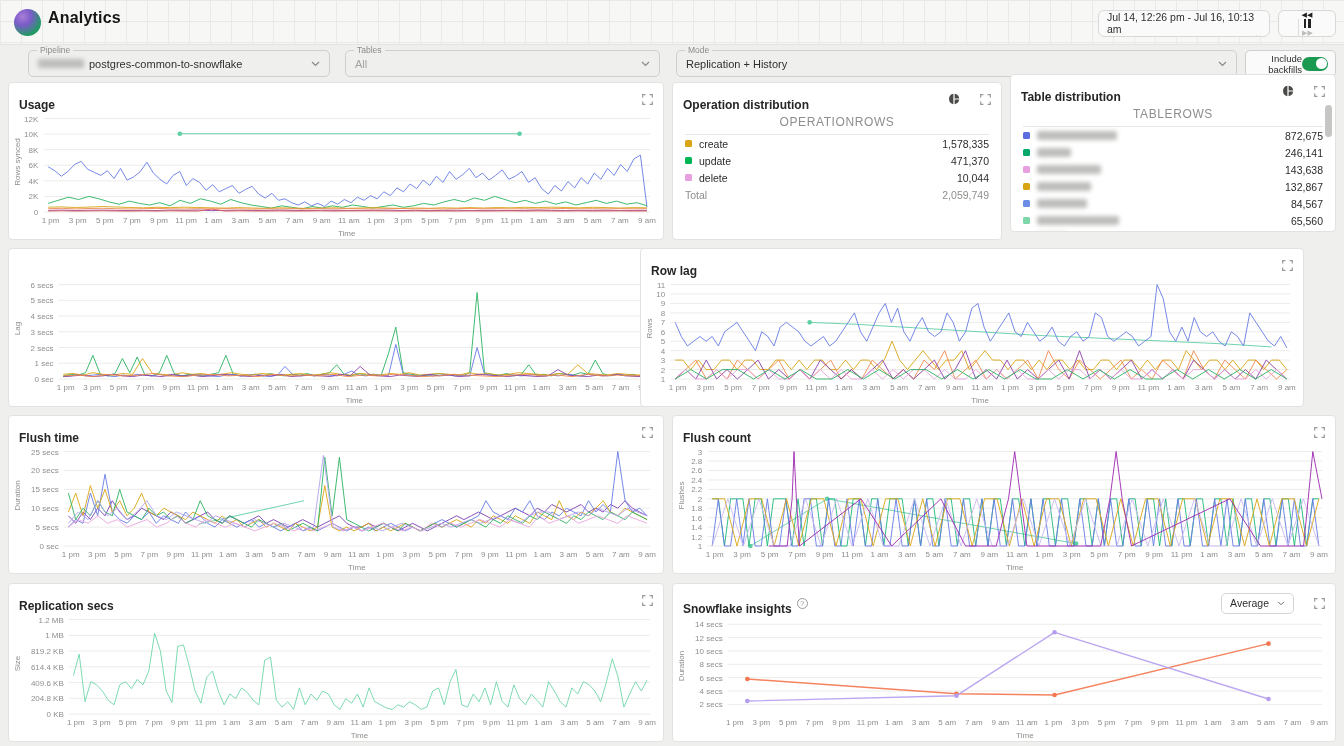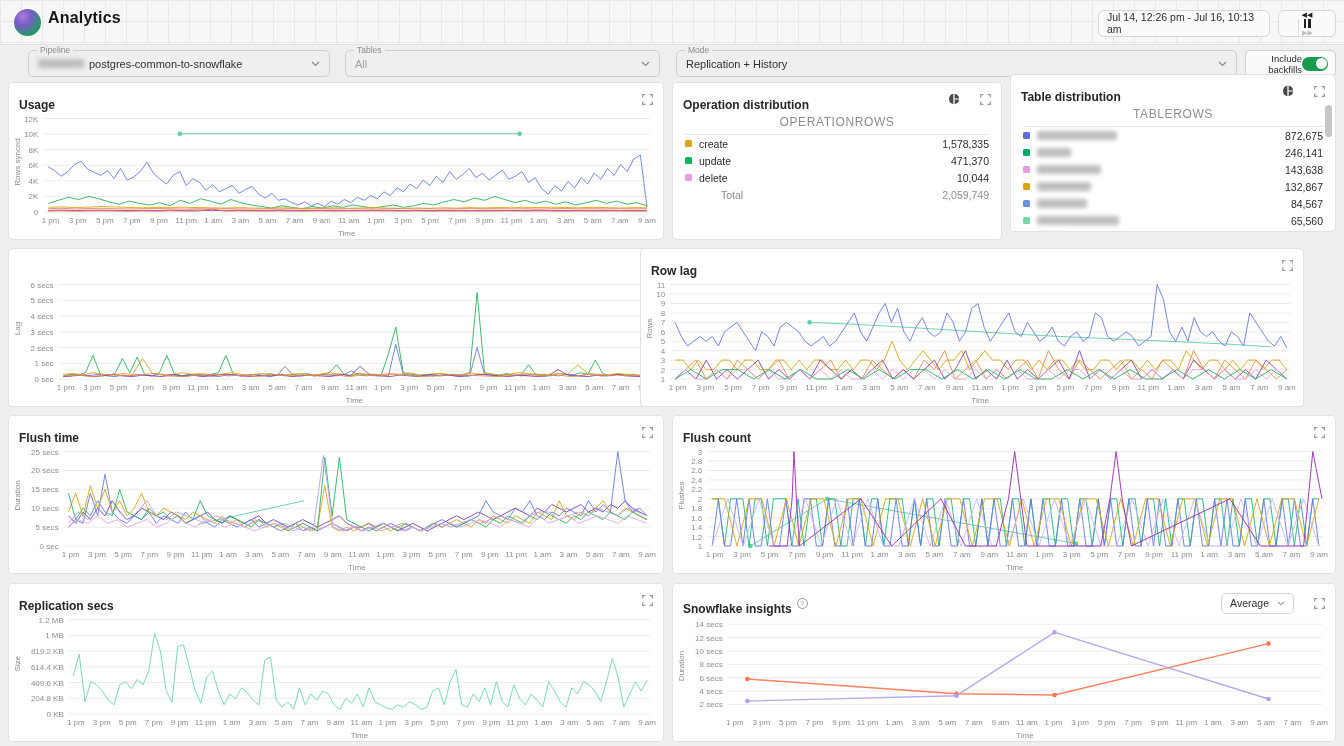--- a/index.html
+++ b/index.html
@@ -46,21 +46,21 @@
   .card-chart { position:absolute; left:3px; right:5px; top:23px; bottom:1px; }
   .tick { font-family:"Liberation Sans", sans-serif; }
 
   
   .dist-table { position:absolute; left:12px; right:12px; top:28px; bottom:0; overflow:hidden; }
   .dist-thead { display:flex; justify-content:center; font-size:12px; letter-spacing:0.6px; color:#8e8e8c;
     padding:4px 0 5px 0; border-bottom:1px solid #e6e6e4; }
   .dist-row { display:flex; align-items:center; height:17px; font-size:10.5px; color:#2c2c2c; }
   .dist-row .sq { width:7px; height:7px; border-radius:1.5px; margin-right:7px; flex:none; }
   .dist-row .num { margin-left:auto; }
-  .dist-row.total { color:#8e8e8c;margin-left:36px; }
+  .dist-row.total { color:#8e8e8c; }
   #table-scrollbar { position:absolute; right:3px; top:30px; width:7px; height:32px; border-radius:4px; background:#c6c6c4; cursor:pointer; }
 
   .q-icon { width:11px; height:11px; border:1px solid #9a9a98; border-radius:50%; font-size:7.5px; color:#9a9a98;
     display:inline-flex; align-items:center; justify-content:center; margin-left:5px; margin-top:1px; }
   #avg-select { height:21px; background:#fff; border:1px solid #d4d4d2; border-radius:5px; display:flex; align-items:center;
     gap:8px; padding:0 8px; font-size:10.5px; color:#2e2e2e; cursor:pointer; }
 </style>
 </head>
 <body>
 

